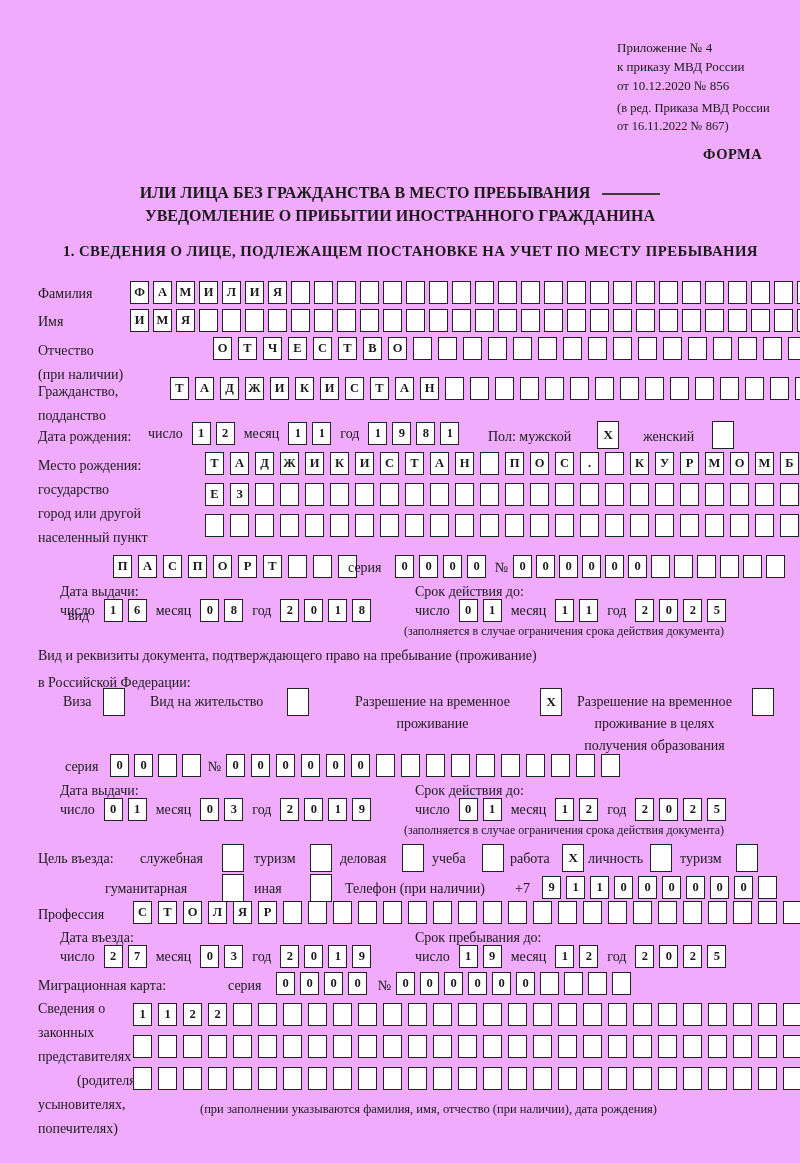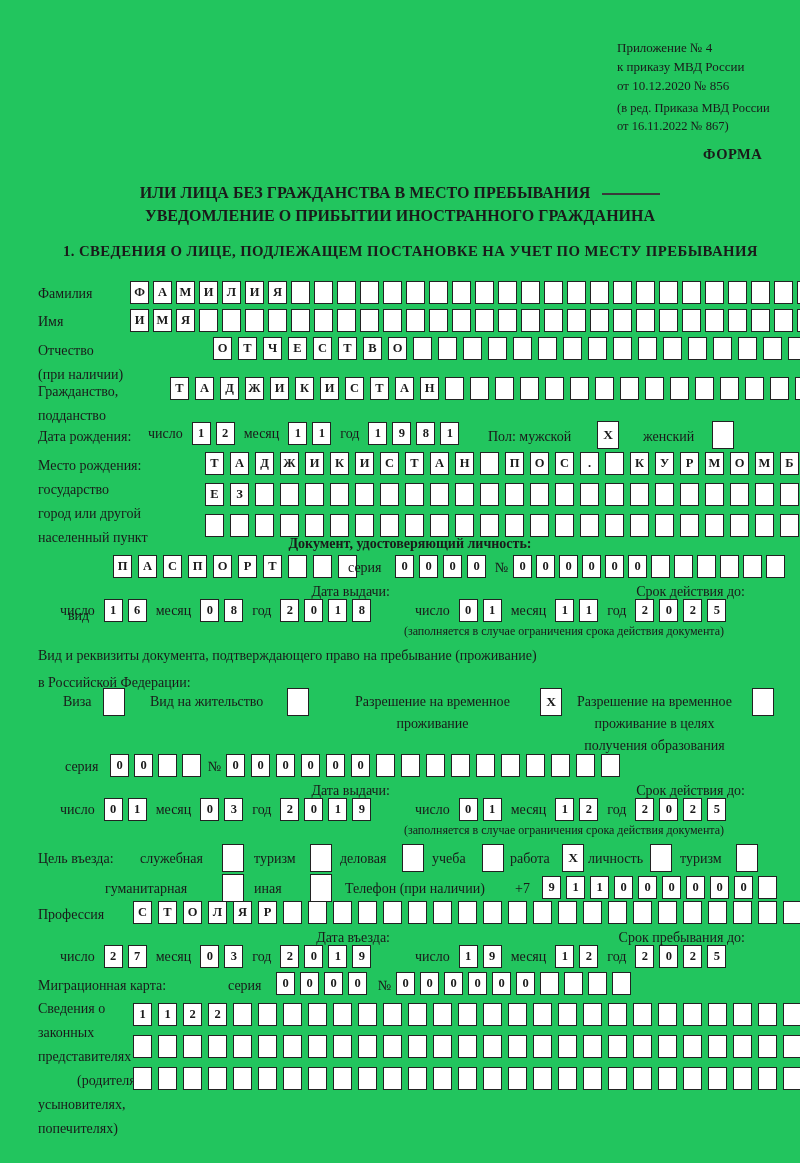--- a/index.html
+++ b/index.html
@@ -1,17 +1,17 @@
 <!DOCTYPE html>
 <html><head>
 <meta charset="utf-8">
 <style>
   html,body{margin:0;padding:0;background:#e8e8e8;}
   #page{
-    position:relative;width:800px;height:1163px;background:#22c55e;
+    position:relative;width:800px;height:1163px;background:#f0abfc;
     font-family:"Liberation Serif", "DejaVu Serif", serif;color:#1a1a1a;overflow:hidden;
   }
   .abs{position:absolute;white-space:nowrap;}
   .lbl{font-size:14px;}
   .small{font-size:12px;}
   .bold{font-weight:700;}
   .center{text-align:center;}
   
   .cells{position:absolute;display:flex;gap:4px;}
   .g5{gap:5px;} .g6{gap:6px;}
@@ -21,21 +21,21 @@
     display:flex;align-items:center;justify-content:center;
     font-weight:700;font-size:12.5px;background:#fff;flex:0 0 auto;
   }
   .checkbox{
     position:absolute;width:20px;height:26px;border:1.4px solid #222;
     display:flex;align-items:center;justify-content:center;
     font-weight:700;font-size:13.5px;background:#fff;
   }
   .dategrp{position:absolute;display:flex;align-items:center;gap:9px;font-size:14px;}
   .title-underline{display:inline-block;width:58px;height:2px;background:#3a3a3a;margin-left:12px;vertical-align:3px;}
-  .hdr-c{position:absolute;text-align:right;font-size:14px;}
+  .hdr-c{position:absolute;text-align:left;font-size:14px;}
 </style>
 </head>
 <body>
 
 <div id="page">
 
   <div class="abs" style="left:617px;top:38px;font-size:13px;line-height:19px;">
     <div>Приложение № 4</div>
     <div>к приказу МВД России</div>
     <div>от 10.12.2020 № 856</div>
@@ -282,21 +282,20 @@
       <span class="cell"></span>
       <span class="cell"></span>
       <span class="cell"></span>
       <span class="cell"></span>
       <span class="cell"></span>
       <span class="cell"></span>
       <span class="cell"></span>
       <span class="cell"></span>
     </div>
 
-  <div class="abs bold center" style="left:100px;top:536px;width:620px;font-size:14px;">Документ, удостоверяющий личность:</div>
 
   <div class="abs lbl" style="left:68px;top:576px;margin-top:32px;">вид</div>
   <div class="cells g6" style="left:113px;top:555px;">
       <span class="cell">П</span>
       <span class="cell">А</span>
       <span class="cell">С</span>
       <span class="cell">П</span>
       <span class="cell">О</span>
       <span class="cell">Р</span>
       <span class="cell">Т</span>
@@ -677,14 +676,15 @@
       <span class="cell"></span>
       <span class="cell"></span>
       <span class="cell"></span>
       <span class="cell"></span>
       <span class="cell"></span>
       <span class="cell"></span>
       <span class="cell"></span>
       <span class="cell"></span>
     </div>
 
+  <div class="abs" style="left:200px;top:1102px;font-size:12.5px;">(при заполнении указываются фамилия, имя, отчество (при наличии), дата рождения)</div>
 
 </div>
 
 </body></html>

